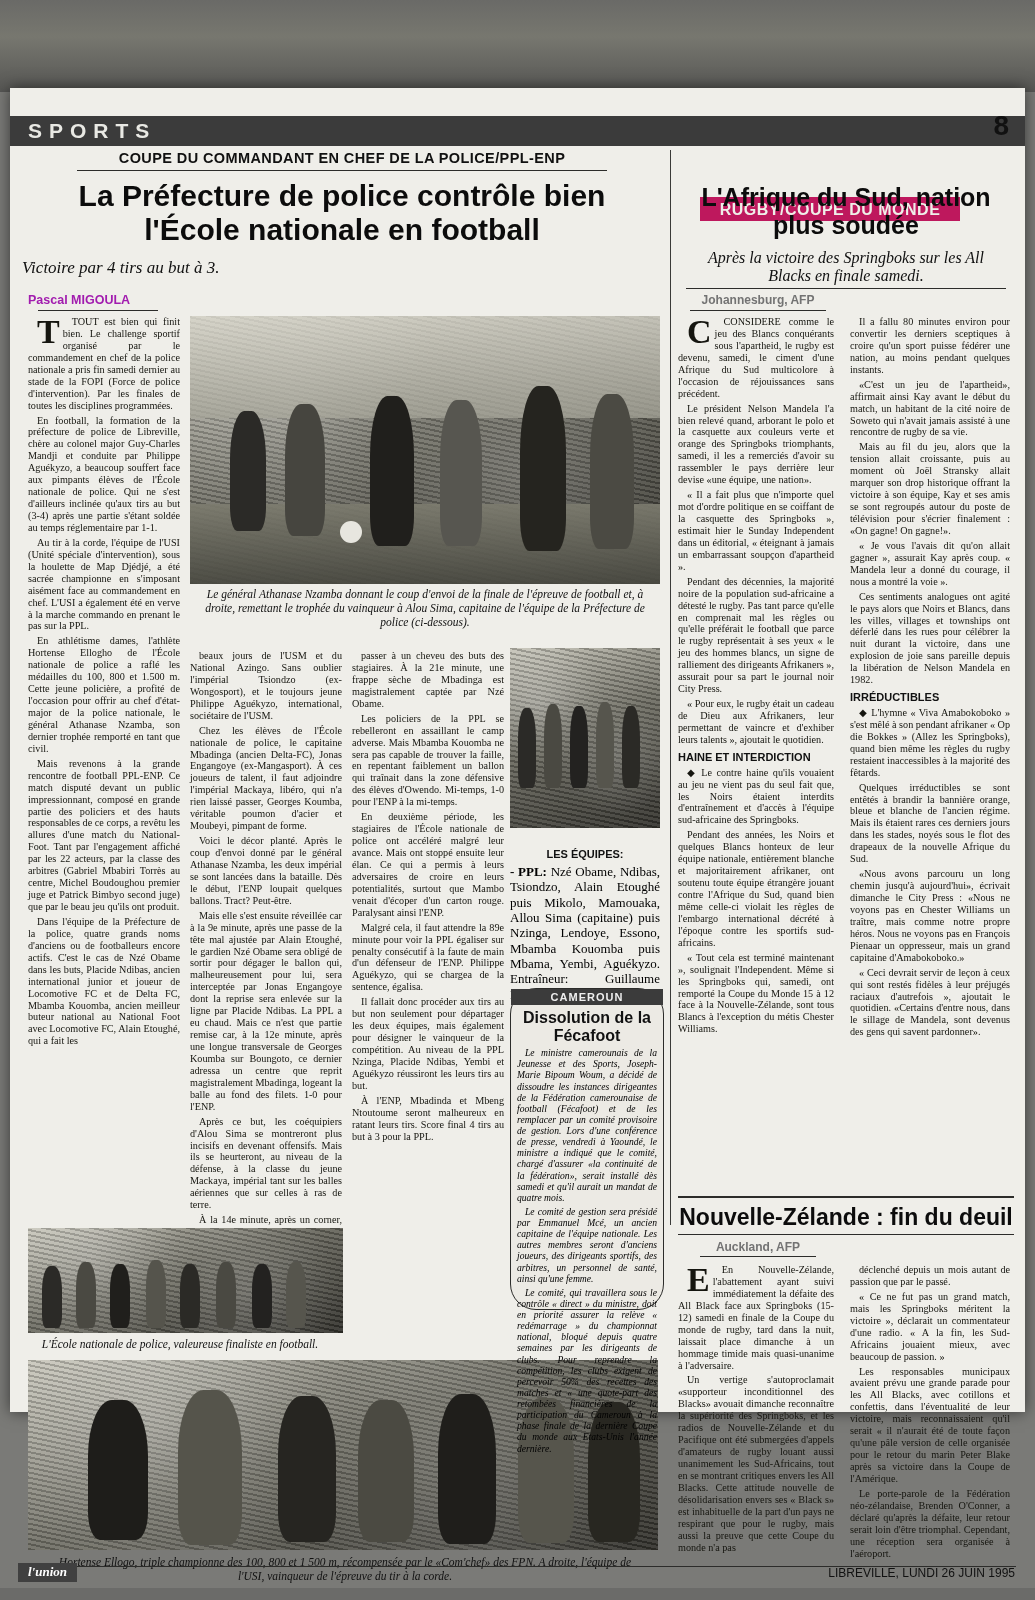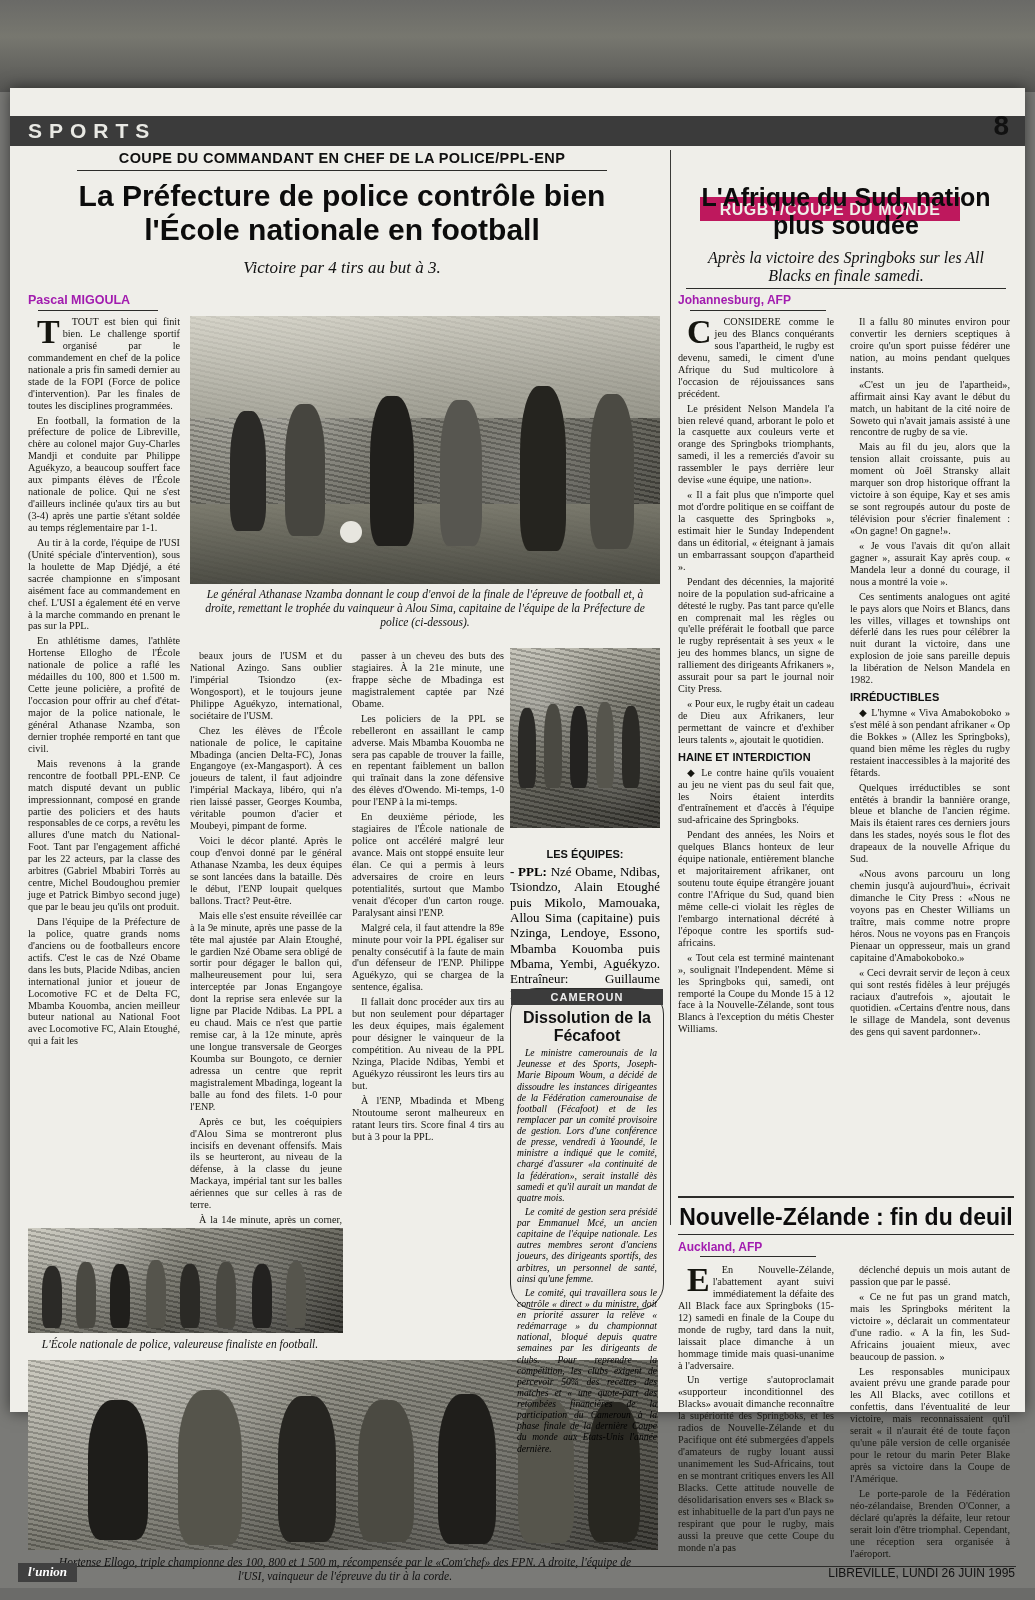--- a/index.html
+++ b/index.html
@@ -16,21 +16,21 @@
   .sports-bar span{display:block;color:#e9e9e4;font-family:"Liberation Sans",sans-serif;font-weight:bold;letter-spacing:7px;font-size:21px;padding:3px 0 0 18px;}
   .pagenum{position:absolute;right:16px;top:22px;font-family:"Liberation Sans",sans-serif;font-weight:bold;font-size:28px;color:#111;}
 
   
   .vrule{position:absolute;background:#3a3a38;width:1px;}
   .hrule{position:absolute;background:#2c2c2a;height:1px;}
 
   
   .kicker{font-family:"Liberation Sans",sans-serif;font-weight:bold;font-size:14.5px;letter-spacing:.4px;text-align:center;color:#111;}
   .headline{font-family:"Liberation Sans",sans-serif;font-weight:bold;font-size:30px;line-height:1.12;text-align:center;color:#0c0c0c;}
-  .subhead{font-family:"Liberation Serif",serif;font-style:italic;font-size:17px;text-align:center;color:#111;}
+  .subhead{font-family:"Liberation Serif",serif;font-style:italic;font-size:17px;color:#111;}
   .byline{font-family:"Liberation Sans",sans-serif;font-weight:bold;font-size:12.5px;color:#a21caf;}
   .body{font-size:10.2px;line-height:1.17;text-align:justify;color:#15150f;hyphens:auto;}
   .body p{margin:0 0 3px 0;text-indent:9px;}
   .dropcap{float:left;font-family:"Liberation Serif",serif;font-size:34px;line-height:27px;font-weight:bold;padding:2px 3px 0 0;}
   .caption{font-family:"Liberation Serif",serif;font-style:italic;font-size:11.5px;line-height:1.2;text-align:center;color:#101010;}
   .photo{background:#8f8f86;position:absolute;overflow:hidden;}
   .photo .grain{position:absolute;inset:0;
      background:
        radial-gradient(circle at 20% 30%, rgba(255,255,255,.22), rgba(0,0,0,0) 38%),
        radial-gradient(circle at 70% 60%, rgba(255,255,255,.16), rgba(0,0,0,0) 40%),
@@ -40,21 +40,21 @@
   .photo .figs{position:absolute;inset:0;}
   .photo .fig{position:absolute;background:#2b2a27;border-radius:40% 40% 20% 20%;}
   .photo .sky{position:absolute;left:0;top:0;right:0;height:38%;background:linear-gradient(180deg,#d9d7cc,#a7a69a);opacity:.75;}
   .photo .ground{position:absolute;left:0;bottom:0;right:0;height:30%;background:linear-gradient(180deg,#7d7c6f,#4a4a42);opacity:.9;}
 
   
   .rugbybar{position:absolute;background:#be185d;margin-top:47px;}
   .rugbybar span{display:block;color:#efefe9;font-family:"Liberation Sans",sans-serif;font-weight:bold;font-size:16px;text-align:center;letter-spacing:.5px;padding-top:4px;}
   .headline2{font-family:"Liberation Sans",sans-serif;font-weight:bold;font-size:25px;line-height:1.1;text-align:center;color:#0c0c0c;}
   .subhead2{font-family:"Liberation Serif",serif;font-style:italic;font-size:16px;line-height:1.15;text-align:center;color:#111;}
-  .place{font-family:"Liberation Sans",sans-serif;font-weight:bold;font-size:12px;text-align:left;color:#a21caf;}
+  .place{font-family:"Liberation Sans",sans-serif;font-weight:bold;font-size:12px;text-align:center;color:#737373;}
   .shead{font-family:"Liberation Sans",sans-serif;font-weight:bold;font-size:11px;color:#111;}
   .boxed{border:1px solid #2c2c2a;}
   .camerounbar{background:#3b3b3b;color:#eee;font-family:"Liberation Sans",sans-serif;font-weight:bold;font-size:11px;text-align:center;letter-spacing:1px;padding:2px 0;}
   .boxtitle{font-family:"Liberation Sans",sans-serif;font-weight:bold;font-size:16px;line-height:1.1;text-align:center;color:#111;padding:4px 2px 3px;}
   .boxbody{font-size:9.6px;line-height:1.16;text-align:justify;font-style:italic;padding:0 6px 5px;}
   .boxbody p{margin:0 0 3px;text-indent:8px;}
   .headline3{font-family:"Liberation Sans",sans-serif;font-weight:bold;font-size:23px;text-align:center;color:#0c0c0c;}
 
   .footer-left{position:absolute;left:8px;bottom:6px;background:#404040;color:#fff;font-family:"Liberation Serif",serif;font-style:italic;font-weight:bold;font-size:13px;padding:1px 10px 2px;}
   .footer-right{position:absolute;right:10px;bottom:8px;font-family:"Liberation Sans",sans-serif;font-size:12px;color:#111;}
@@ -110,21 +110,21 @@
         <div class="fig" style="left:330px;top:70px;width:46px;height:165px;background:#25241f;"></div>
         <div class="fig" style="left:400px;top:78px;width:44px;height:155px;background:#4b4a43;"></div>
         <div class="fig" style="left:150px;top:205px;width:22px;height:22px;border-radius:50%;background:#e7e6df;"></div>
       </div>
     </div>
     <div class="caption" style="position:absolute;left:182px;top:500px;width:466px;">Le général Athanase Nzamba donnant le coup d'envoi de la finale de l'épreuve de football et, à droite, remettant le trophée du vainqueur à Alou Sima, capitaine de l'équipe de la Préfecture de police (ci-dessous).</div>
 
     <div class="body" style="position:absolute;left:180px;top:562px;width:152px;height:575px;">
       <p>beaux jours de l'USM et du National Azingo. Sans oublier l'impérial Tsiondzo (ex-Wongosport), et le toujours jeune Philippe Aguékyzo, international, sociétaire de l'USM.</p>
       <p>Chez les élèves de l'École nationale de police, le capitaine Mbadinga (ancien Delta-FC), Jonas Engangoye (ex-Mangasport). À ces joueurs de talent, il faut adjoindre l'impérial Mackaya, libéro, qui n'a rien laissé passer, Georges Koumba, véritable poumon d'acier et Moubeyi, pimpant de forme.</p>
-      <p>Voici le décor planté. Après le coup d'envoi donné par le général Athanase Nzamba, les deux équipes se sont lancées dans la bataille. Dès le début, l'ENP loupait quelques ballons. Tract? Peut-être.</p>
+      <p>Voici le décor planté. Après le coup d'envoi donné par le général Athanase Nzamba, les deux impérial se sont lancées dans la bataille. Dès le début, l'ENP loupait quelques ballons. Tract? Peut-être.</p>
       <p>Mais elle s'est ensuite réveillée car à la 9e minute, après une passe de la tête mal ajustée par Alain Etoughé, le gardien Nzé Obame sera obligé de sortir pour dégager le ballon qui, malheureusement pour lui, sera interceptée par Jonas Engangoye dont la reprise sera enlevée sur la ligne par Placide Ndibas. La PPL a eu chaud. Mais ce n'est que partie remise car, à la 12e minute, après une longue transversale de Georges Koumba sur Boungoto, ce dernier adressa un centre que reprit magistralement Mbadinga, logeant la balle au fond des filets. 1-0 pour l'ENP.</p>
       <p>Après ce but, les coéquipiers d'Alou Sima se montreront plus incisifs en devenant offensifs. Mais ils se heurteront, au niveau de la défense, à la classe du jeune Mackaya, impérial tant sur les balles aériennes que sur celles à ras de terre.</p>
       <p>À la 14e minute, après un corner, Alain Etoughé, de la tête voit son ballon</p>
     </div>
 
     <div class="photo" style="left:18px;top:1140px;width:315px;height:105px;">
       <div class="grain"></div>
       <div class="figs">
         <div class="fig" style="left:14px;top:38px;width:20px;height:62px;"></div>
         <div class="fig" style="left:48px;top:34px;width:20px;height:66px;background:#4a4942;"></div>

